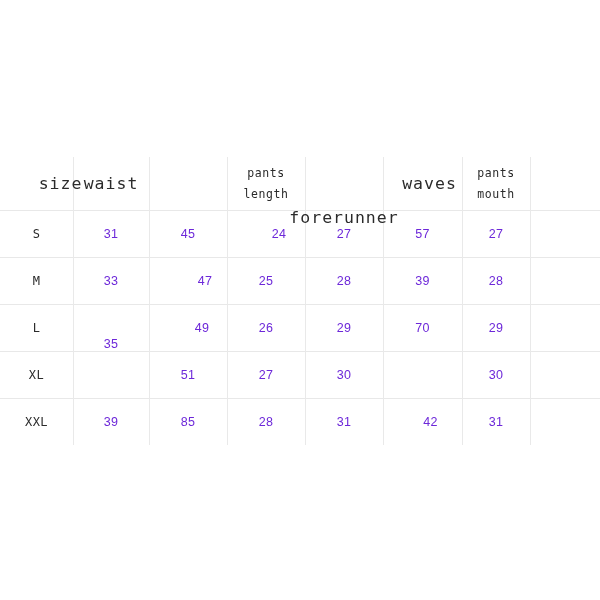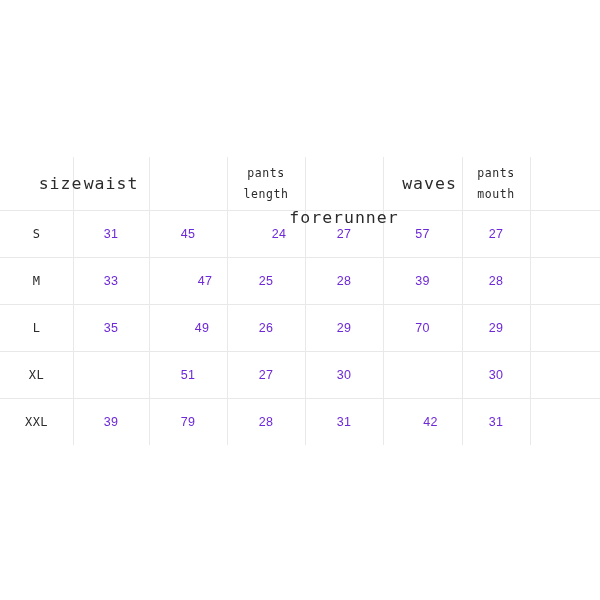--- a/index.html
+++ b/index.html
@@ -158,21 +158,21 @@
     </div>
     <div class="datacell cell" style="left: 383px; top: 100px; width: 79px; height: 47px;">
       <span>39</span>
     </div>
     <div class="datacell cell" style="left: 462px; top: 100px; width: 68px; height: 47px;">
       <span>28</span>
     </div>
     <div class="datacell cell sizecol" style="left: 0px; top: 147px; width: 73px; height: 47px;">
       <span>L</span>
     </div>
-    <div class="datacell cell" style="left: 73px; top: 147px; width: 76px; height: 47px;">
+    <div class="datacell cell" style="left: 73px; top: 147px; width: 76px; height: 47px; align-items: flex-end;">
       <span>35</span>
     </div>
     <div class="datacell cell" style="left: 149px; top: 147px; width: 78px; height: 47px; padding-left: 28px;">
       <span>49</span>
     </div>
     <div class="datacell cell" style="left: 227px; top: 147px; width: 78px; height: 47px;">
       <span>26</span>
     </div>
     <div class="datacell cell" style="left: 305px; top: 147px; width: 78px; height: 47px;">
       <span>29</span>
@@ -198,21 +198,21 @@
     <div class="datacell cell" style="left: 462px; top: 194px; width: 68px; height: 47px;">
       <span>30</span>
     </div>
     <div class="datacell cell sizecol" style="left: 0px; top: 241px; width: 73px; height: 47px;">
       <span>XXL</span>
     </div>
     <div class="datacell cell" style="left: 73px; top: 241px; width: 76px; height: 47px;">
       <span>39</span>
     </div>
     <div class="datacell cell" style="left: 149px; top: 241px; width: 78px; height: 47px;">
-      <span>79</span>
+      <span>85</span>
     </div>
     <div class="datacell cell" style="left: 227px; top: 241px; width: 78px; height: 47px;">
       <span>28</span>
     </div>
     <div class="datacell cell" style="left: 305px; top: 241px; width: 78px; height: 47px;">
       <span>31</span>
     </div>
     <div class="datacell cell" style="left: 383px; top: 241px; width: 79px; height: 47px; margin-left: 8px;">
       <span>42</span>
     </div>

